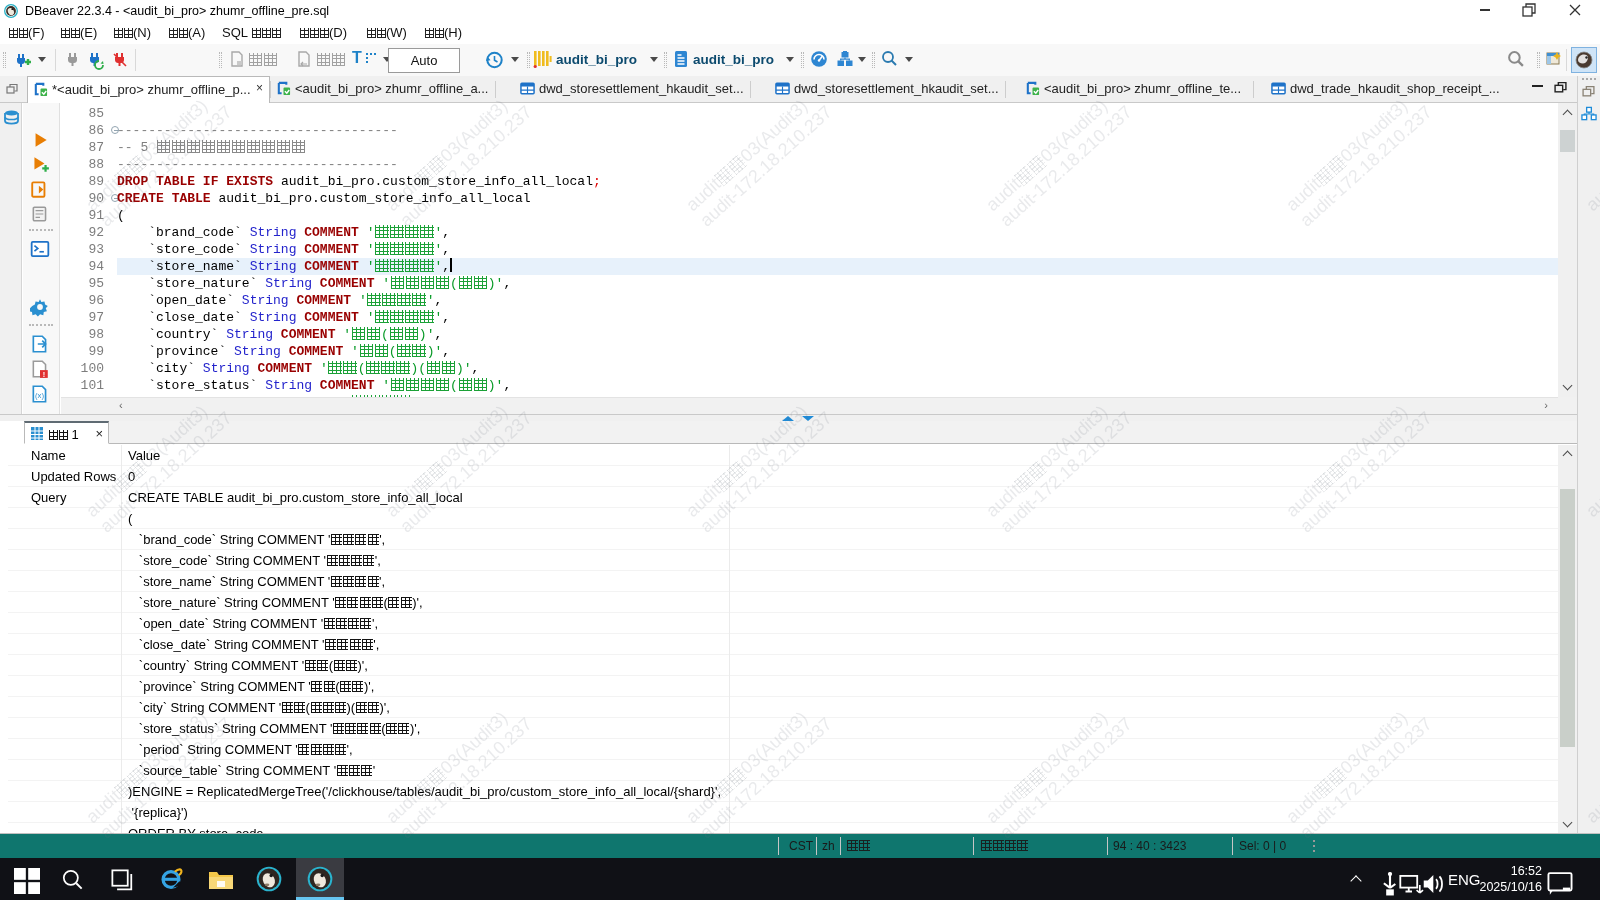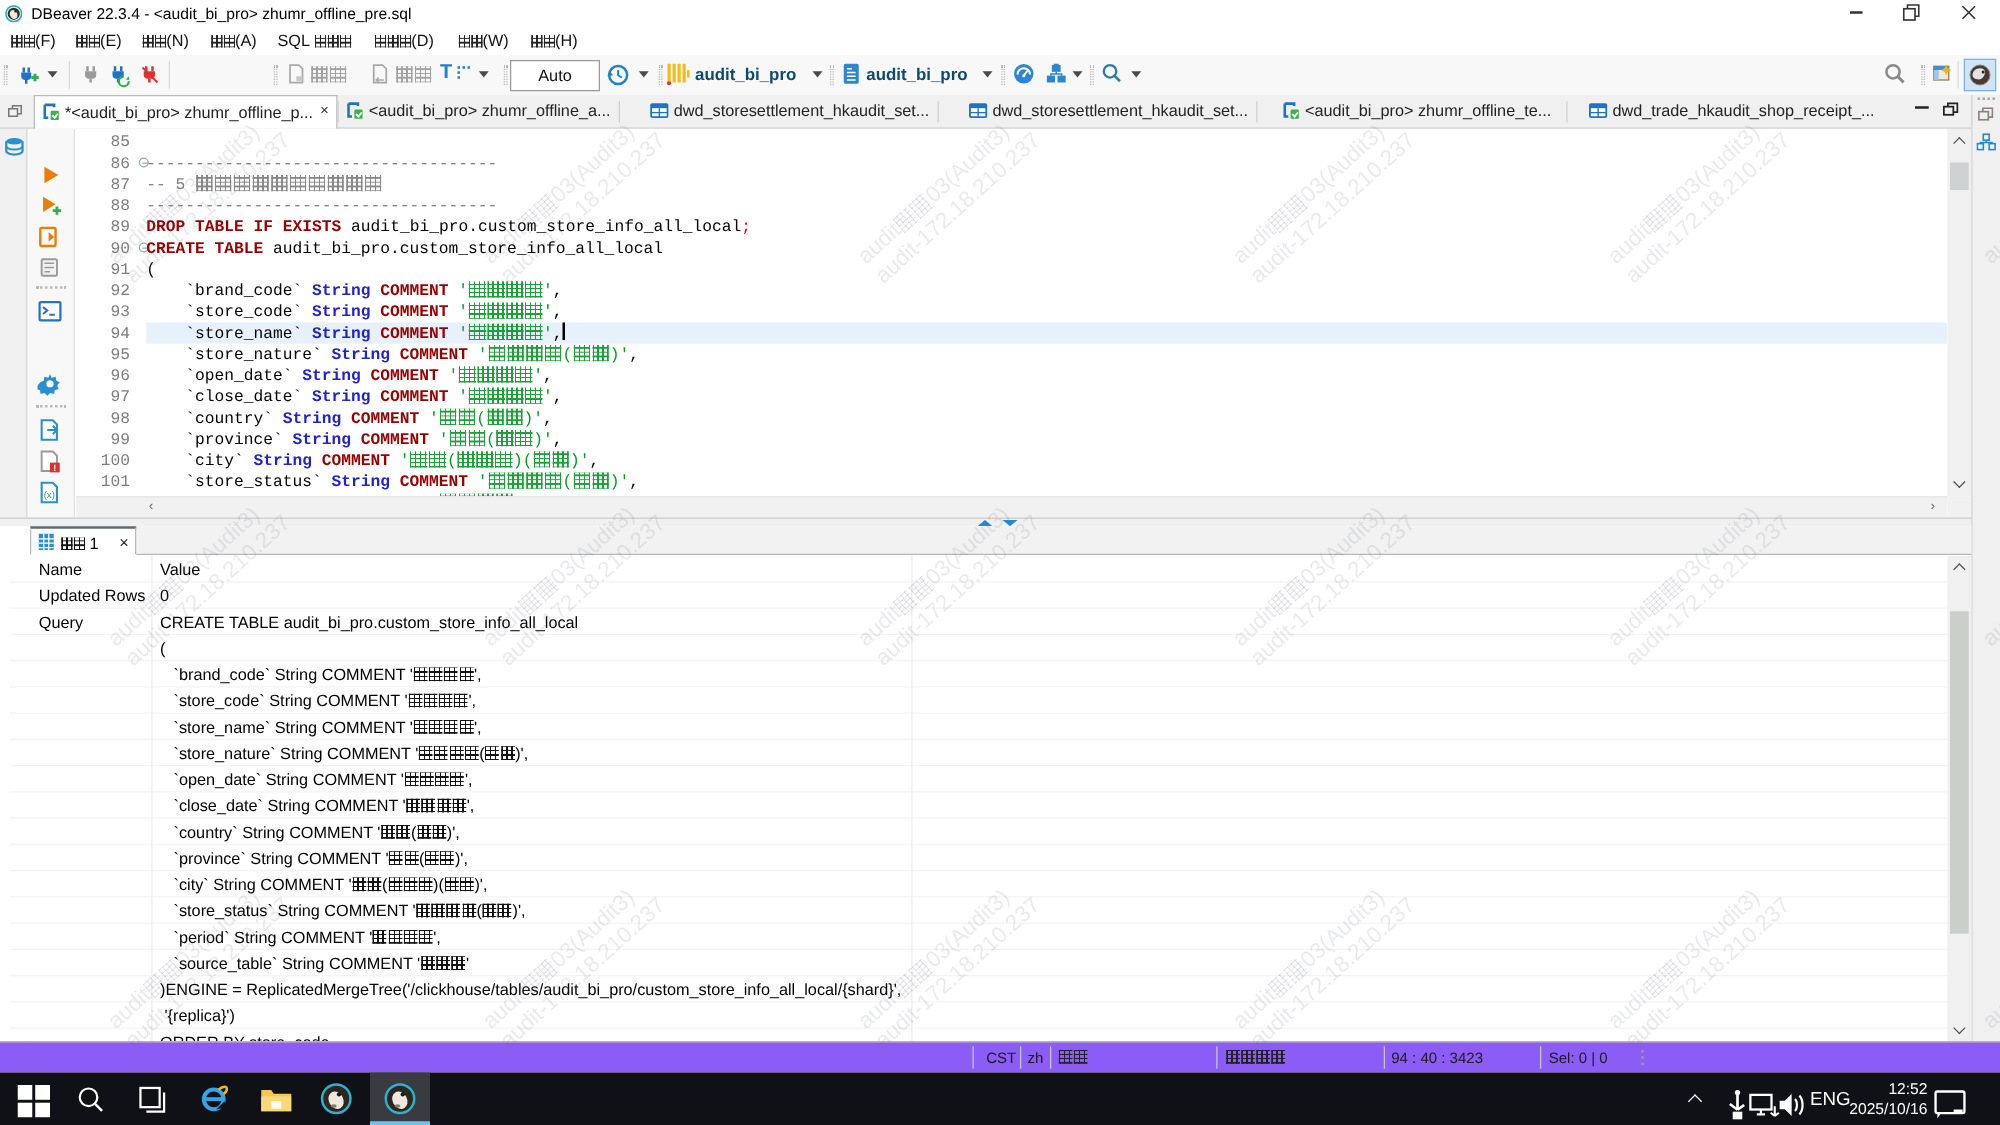--- a/index.html
+++ b/index.html
@@ -14,21 +14,21 @@
 
 #menu{position:absolute;left:0;top:22px;width:1600px;height:22px;background:#fff;font-size:13px;color:#111}
 #menu span{position:absolute;top:3px}
 
 #tbar{position:absolute;left:0;top:44px;width:1600px;height:32px;background:#f8f8f8}
 #tbi{position:absolute;left:0;top:0;width:1600px;height:0}
 .vsep{position:absolute;width:1px;background:#d9d9d9;top:49px;height:22px}
 .grip{position:absolute;top:52px;width:3px;height:16px;border-left:1px dotted #b9b9b9;border-right:1px dotted #b9b9b9}
 .dd{position:absolute;width:0;height:0;border-left:4.5px solid transparent;border-right:4.5px solid transparent;border-top:5px solid #4a4a4a;top:57px}
 .tbtxt{position:absolute;top:52px;font-size:13px;color:#9a9a9a}
-#auto{position:absolute;left:408px;top:48px;width:72px;height:25px;border:1px solid #9a9a9a;background:#fff;font-size:13px;color:#111;text-align:center;line-height:23px}
+#auto{position:absolute;left:388px;top:48px;width:72px;height:25px;border:1px solid #9a9a9a;background:#fff;font-size:13px;color:#111;text-align:center;line-height:23px}
 .tbname{position:absolute;top:52px;font-size:13.5px;font-weight:bold;color:#0c4a6e}
 
 #tstrip{position:absolute;left:0;top:76px;width:1577px;height:27px;background:#f0f0f0;border-bottom:1px solid #c9c9c9}
 .tab{position:absolute;left:27px;top:0;width:243px;height:27px;background:#fff;border:1px solid #b9b9b9;border-bottom:none;z-index:2}
 .tabr{position:absolute;top:0;height:26px;overflow:hidden}
 .tabsep{position:absolute;top:5px;height:17px;width:1px;background:#cdcdcd}
 .ticon{position:absolute;left:5px;top:5px;width:15px;height:15px}
 .ttxt{position:absolute;left:24px;top:5px;font-size:13px;color:#222;white-space:nowrap}
 .tx{position:absolute;right:6px;top:4px;font-size:12px;color:#333}
 
@@ -42,21 +42,21 @@
 #ed{position:absolute;left:61px;top:103px;width:1497px;height:294px;background:#fff;overflow:hidden;font-family:"Liberation Mono",monospace;font-size:13px;line-height:17px;white-space:pre}
 #gut{position:absolute;left:0;top:2px;width:55px;color:#7d7d7d}
 #gut>div{height:17px;position:relative}
 .ln{position:absolute;right:12px}
 .fold{position:absolute;right:-3px;top:4px;width:8px;height:8px;border:1px solid #93a5b1;border-radius:50%}
 .fold:after{content:'';position:absolute;left:1.5px;top:3px;width:5px;height:1px;background:#93a5b1}
 #codes{position:absolute;left:56px;top:2px;color:#000}
 #codes>div{height:17px}
 .hl{background:#e7f1fb;width:1441px}
 .k{color:#990000;font-weight:bold}
-.t{color:#2323cc;font-weight:bold}
+.t{color:#2323cc;font-weight:normal}
 .s{color:#089a27}
 .g{color:#7f7f7f}
 .r{color:#e00000}
 .cur{display:inline-block;width:1.5px;height:14px;background:#000;vertical-align:-2px}
 
 #edvs{position:absolute;left:1558px;top:103px;width:19px;height:294px;background:#f0f0f0}
 #edvs .th{position:absolute;left:2px;top:27px;width:15px;height:22px;background:#cdd2d2}
 .sarr{position:absolute;left:6px;width:7px;height:7px;transform:rotate(45deg)}
 .au{border-top:1.8px solid #4a4a4a;border-left:1.8px solid #4a4a4a}
 .ad{border-bottom:1.8px solid #4a4a4a;border-right:1.8px solid #4a4a4a}
@@ -67,21 +67,21 @@
 #sstrip{position:absolute;left:24px;top:0;width:1553px;height:23px;background:#f2f2f2;border-bottom:1px solid #b9b9b9}
 #stab{position:absolute;left:24px;top:0;width:85px;height:23px;background:#fff;border:1px solid #b9b9b9;border-top:2px solid #5f6b73;border-bottom:1px solid #fff}
 #stable{position:absolute;left:0;top:24px;width:1577px;height:388px;font-size:13px;color:#000;overflow:hidden}
 .srow{height:21px;line-height:21px;border-bottom:1px solid #f3f3f3;white-space:nowrap;margin-left:8px}
 .sn{position:absolute;left:31px}
 .sv{position:absolute;left:128px}
 #scol1{position:absolute;left:121px;top:24px;width:1px;height:388px;background:#ebebeb}
 #scol2{position:absolute;left:729px;top:24px;width:1px;height:388px;background:#ebebeb}
 #svs{position:absolute;left:1558px;top:24px;width:19px;height:388px;background:#f0f0f0}
 
-#sbar{position:absolute;left:0;top:833px;width:1600px;height:25px;background:#8b5cf6;border-top:1px solid #c0c0c0;font-size:12px;color:#1a1a1a}
+#sbar{position:absolute;left:0;top:833px;width:1600px;height:25px;background:#0f766e;border-top:1px solid #c0c0c0;font-size:12px;color:#1a1a1a}
 #sbar span{position:absolute;top:5px}
 .ssep{position:absolute;top:3px;height:18px;width:1px;background:#c6c6c6}
 
 #task{position:absolute;left:0;top:858px;width:1600px;height:42px;background:#101116;color:#fff}
 .tkic{position:absolute;top:8px;width:26px;height:26px}
 #clock{position:absolute;right:58px;top:5px;text-align:right;font-size:12.5px;line-height:16px}
 </style></head><body>
 
 <div id="title">
  <svg style="position:absolute;left:4px;top:4px" width="14" height="14" viewBox="0 0 14 14">
@@ -548,21 +548,21 @@
       <rect x="1" y="1" width="13" height="9" fill="none" stroke="#fff" stroke-width="1.4"></rect>
       <path d="M5 13h5M7.5 10v3" stroke="#fff" stroke-width="1.4"></path>
       <path d="M16 8v6M16 14l-2.5-2M16 14l2.5-2" stroke="#fff" stroke-width="1.3" fill="none"></path>
     </svg>
  <svg class="tkic" style="left:1421px;top:13px" width="17" height="15" viewBox="0 0 19 17">
       <path d="M2 6h3l4-4v13l-4-4H2z" fill="#fff"></path>
       <path d="M11 5c1.5 1.5 1.5 5.5 0 7M13.5 3c2.5 2.5 2.5 8.5 0 11" stroke="#fff" stroke-width="1.3" fill="none"></path>
     </svg>
  <span style="position:absolute;left:1448px;top:13px;font-size:15px;color:#fff">ENG</span>
  <div id="clock">
-      <div>12:52</div>
+      <div>16:52</div>
       <div>2025/10/16</div>
     </div>
  <svg class="tkic" style="left:1547px;top:13px" width="17" height="16" viewBox="0 0 18 17">
       <rect x="1" y="1" width="16" height="12" rx="1" fill="none" stroke="#fff" stroke-width="1.3"></rect>
       <path d="M4 13l-2 3v-3z" fill="#fff"></path>
       <path d="M11 11h5v2h-5z" fill="#fff"></path>
     </svg>
 </div>
 
 <div class="wm" style="left:82px;top:200px">

